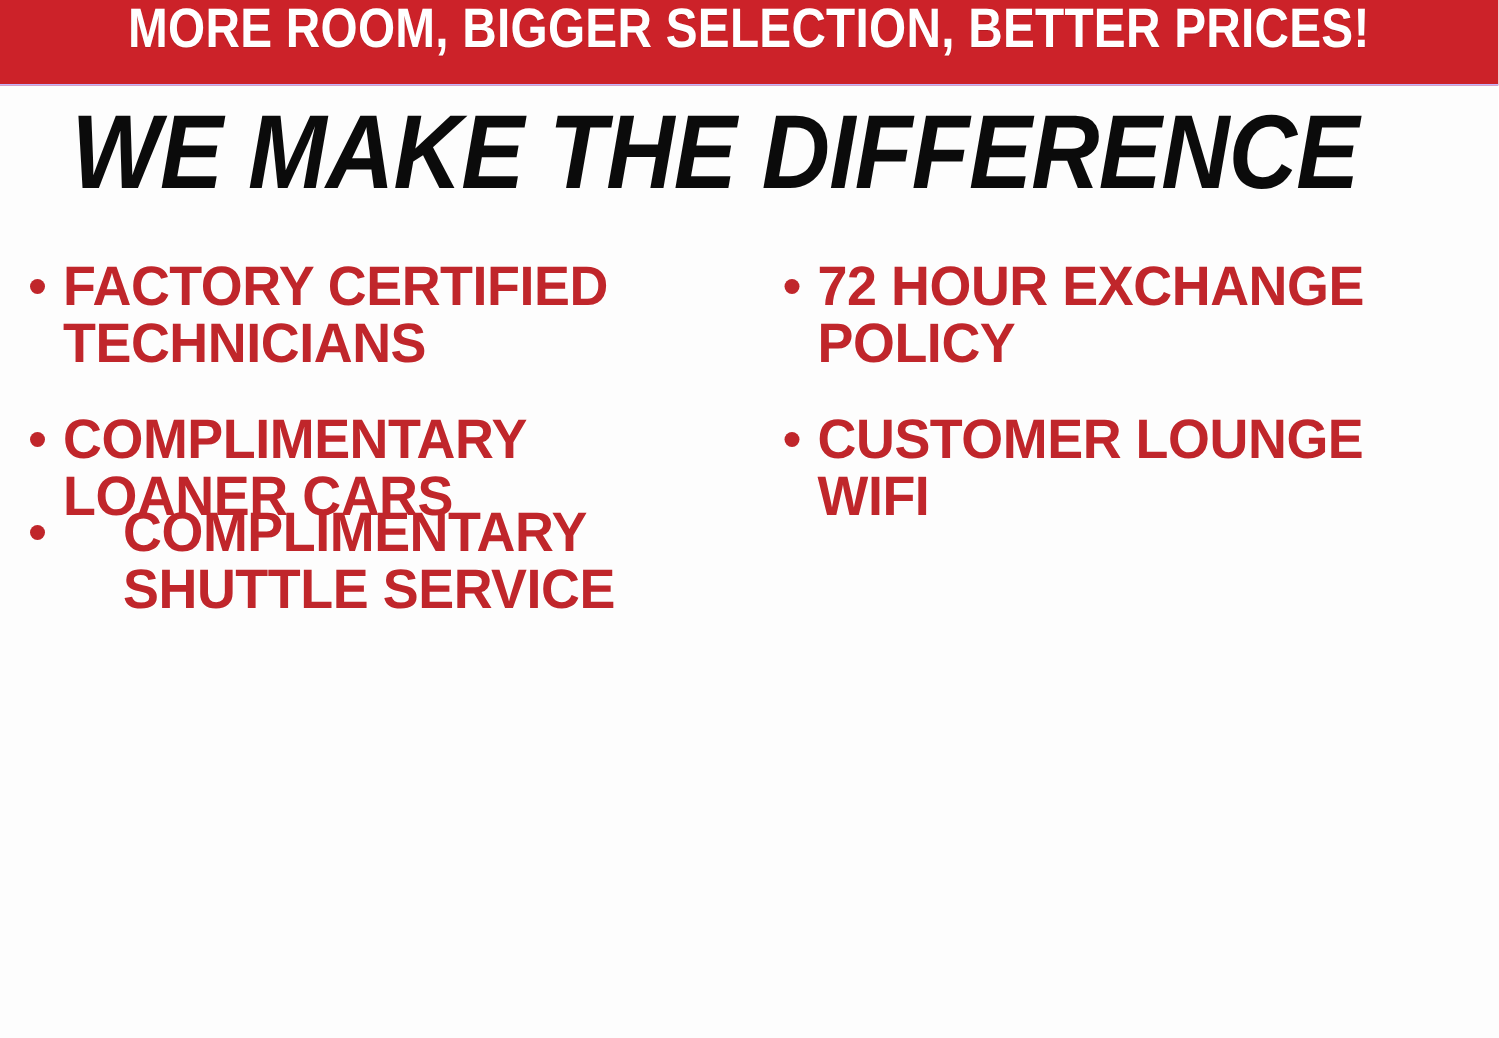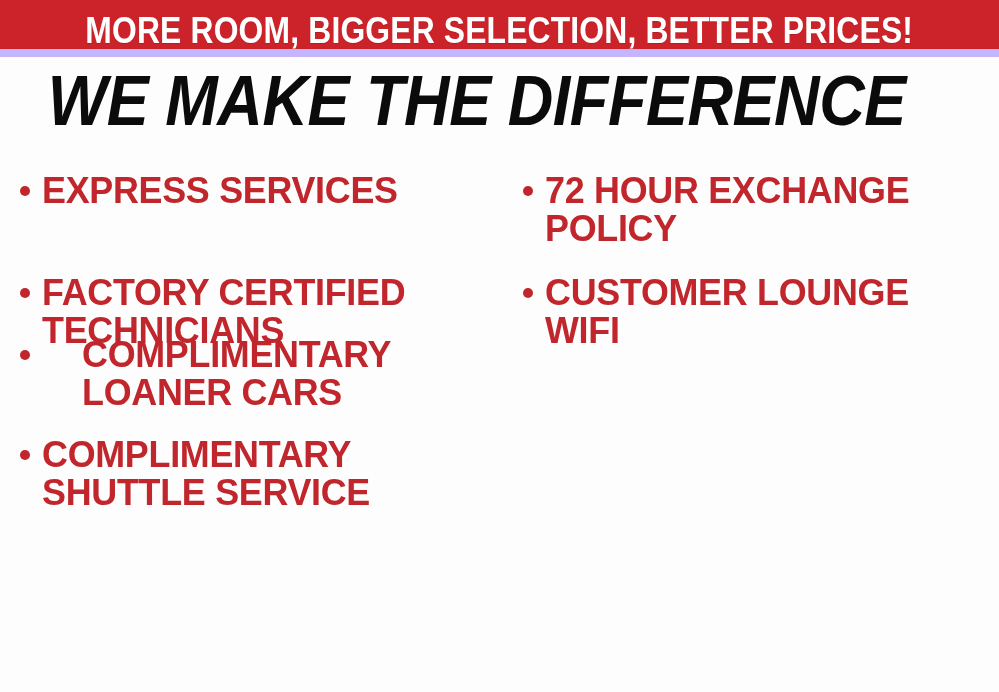--- a/index.html
+++ b/index.html
@@ -19,23 +19,23 @@
     font-family:"Liberation Sans", sans-serif;
   }
 
   
   #banner {
     position:absolute;
     left:0; top:0;
     width:999px;
     height:57px;
     background:#cc2229;
-    border-bottom:8px solid #c4b5fd;
+    border-bottom:1px solid #c4b5fd;
     display:flex;
-    align-items:flex-end;
+    align-items:flex-start;
     justify-content:center;
   }
 
   #banner-text {
     color:#ffffff;
     font-size:37px;
     font-weight:bold;
     letter-spacing:0.2px;
     line-height:1;
     transform:scaleX(0.86);
@@ -141,24 +141,20 @@
 
   <div id="headline-wrap">
     <span id="headline">WE MAKE THE DIFFERENCE</span>
   </div>
 
   <div id="columns">
 
     <div id="col-left" class="column">
 
 
-      <div class="bullet-item">
-        <span class="bullet-dot"></span>
-        <span class="bullet-label">EXPRESS SERVICES</span>
-      </div>
 
       <div class="bullet-item">
         <span class="bullet-dot"></span>
         <span class="bullet-label">FACTORY CERTIFIED
 TECHNICIANS</span>
       </div>
 
       <div class="bullet-item">
         <span class="bullet-dot"></span>
         <span class="bullet-label">COMPLIMENTARY

